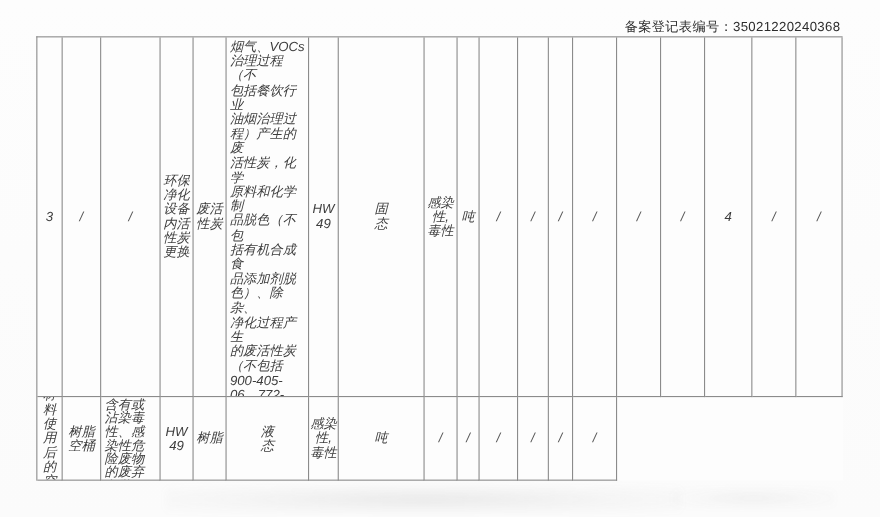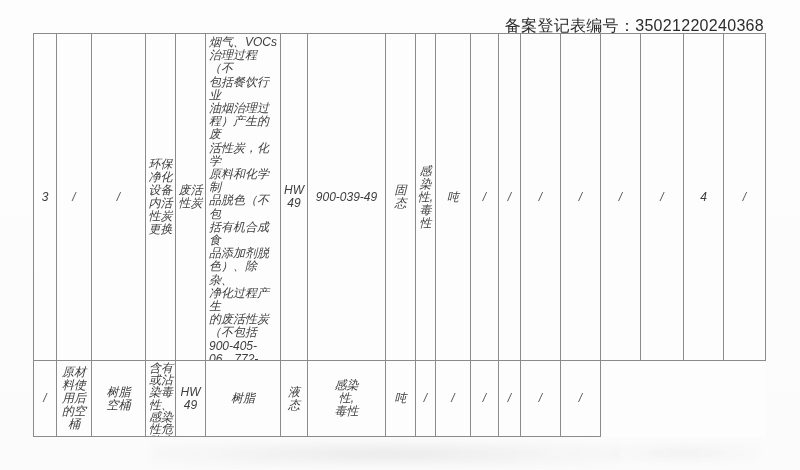--- a/index.html
+++ b/index.html
@@ -10,21 +10,21 @@
     position: relative;
     overflow: hidden;
   }
   .page {
     position: absolute; inset: 0;
     background: linear-gradient(180deg, #fdfdfd 0%, #fbfbfb 100%);
   }
   .form-number {
     position: absolute;
     top: 16px; right: 36px;
-    font-size: 16px;
+    font-size: 12px;
     color: #2c2c2c;
     letter-spacing: 0.3px;
   }
   .waste-table {
     position: absolute;
     left: 33px; top: 33px;
     width: 733px;
     display: grid;
     grid-template-columns: 23px 35px 54px 30px 30px 75px 27px 78px 30px 20px 35px 28px 22px 40px 40px 40px 43px 40px 42px;
     grid-template-rows: 327px 76px;
@@ -109,21 +109,20 @@
 005-18、
 261-053-
 29、265-
 002-29、
 384-003-
 29、387-
 001-29 类废
 物）</div>
     <div class="cell">HW
 49</div>
-    <div class="cell">900-039-49</div>
     <div class="cell">固
 态</div>
     <div class="cell">感染
 性,
 毒性</div>
     <div class="cell">吨</div>
     <div class="cell slash">/</div>
     <div class="cell slash">/</div>
     <div class="cell slash">/</div>
     <div class="cell slash">/</div>

